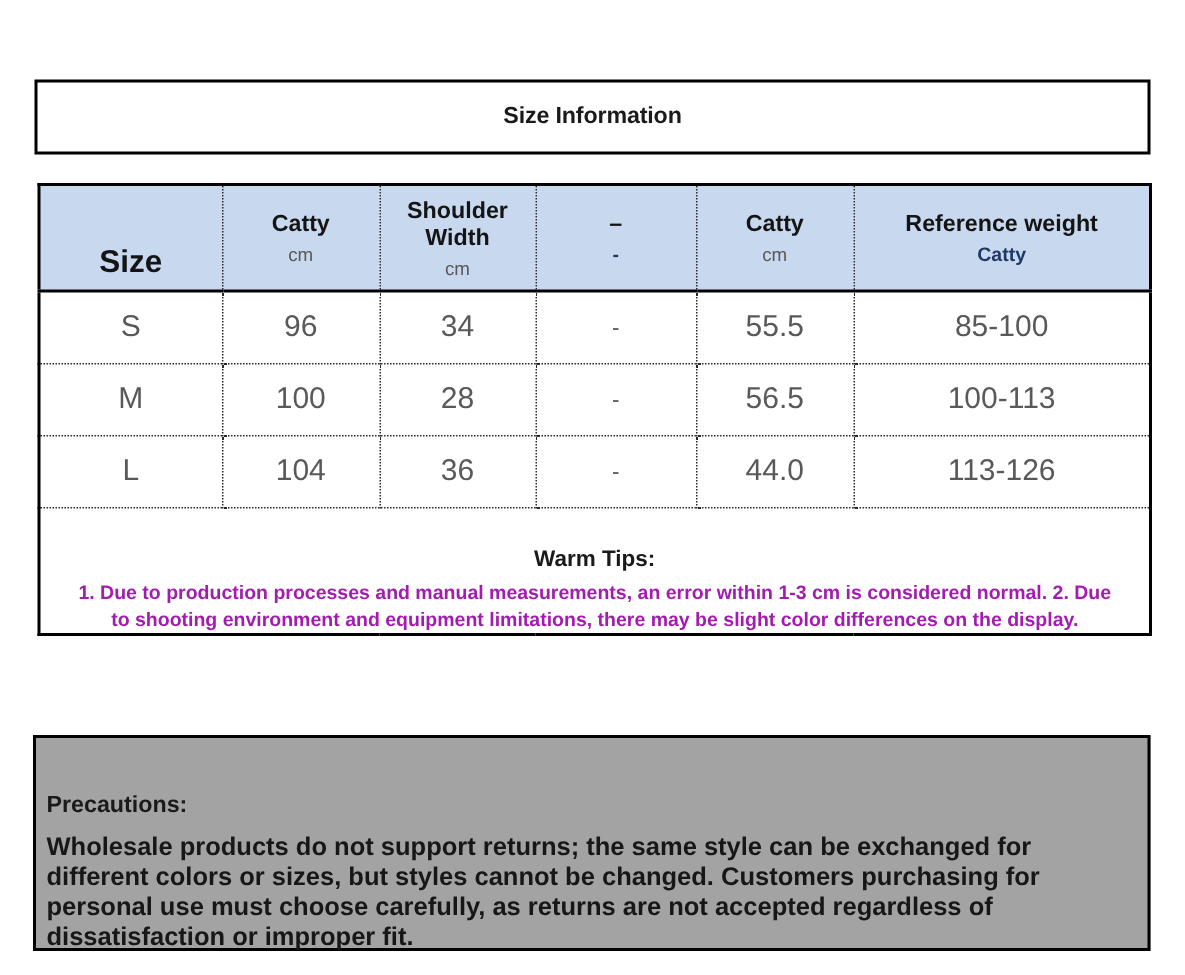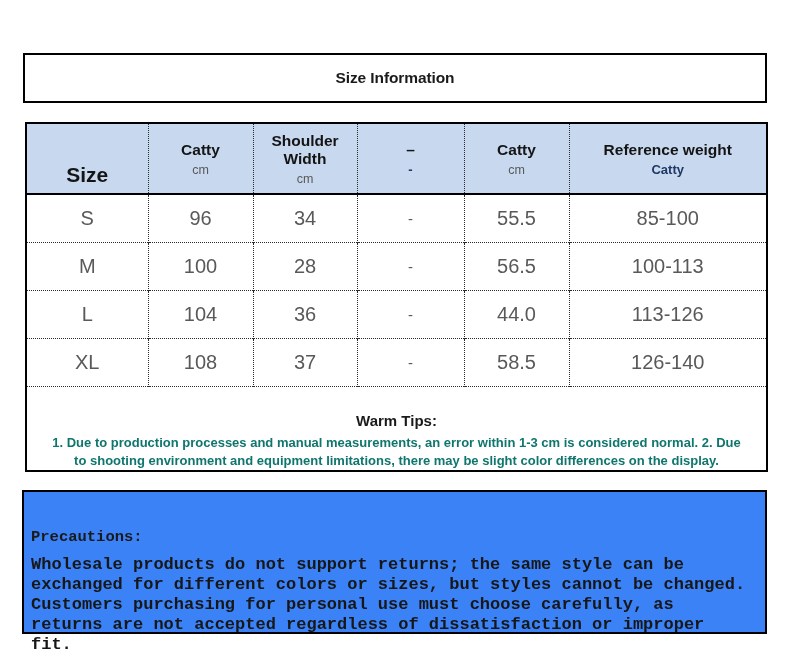--- a/index.html
+++ b/index.html
@@ -92,32 +92,31 @@
     font-weight: bold;
     margin-top: 18px;
   }
   .tips-body {
     text-align: center;
     font-size: 13px;
     font-weight: bold;
     line-height: 18px;
     margin-top: 5px;
     padding: 0 8px;
-    color: #0f766e;
+    color: #a21caf;
   }
 
   
   .precautions-box {
     position: absolute;
     left: 22px; top: 490px;
     width: 745px; height: 144px;
     border: 2px solid #000;
     padding: 36px 12px 0 7px;
-    background: #3b82f6;
-    font-family: Liberation Mono, monospace;
+    background: #a3a3a3;
   }
   .prec-heading {
     font-size: 15.5px;
     font-weight: bold;
     margin-bottom: 9px;
   }
   .prec-body {
     font-size: 17px;
     font-weight: bold;
     line-height: 20px;
@@ -185,28 +184,20 @@
       <td>100-113</td>
     </tr>
     <tr>
       <td>L</td>
       <td>104</td>
       <td>36</td>
       <td class="dash-cell">-</td>
       <td>44.0</td>
       <td>113-126</td>
     </tr>
-    <tr>
-      <td>XL</td>
-      <td>108</td>
-      <td>37</td>
-      <td class="dash-cell">-</td>
-      <td>58.5</td>
-      <td>126-140</td>
-    </tr>
   </tbody>
   <tbody class="tips">
     <tr>
       <td colspan="6">
         <div class="tips-heading">Warm Tips:</div>
         <div class="tips-body">1. Due to production processes and manual measurements, an error within 1-3 cm is considered normal. 2. Due to shooting environment and equipment limitations, there may be slight color differences on the display.</div>
       </td>
     </tr>
   </tbody>
 </table>

